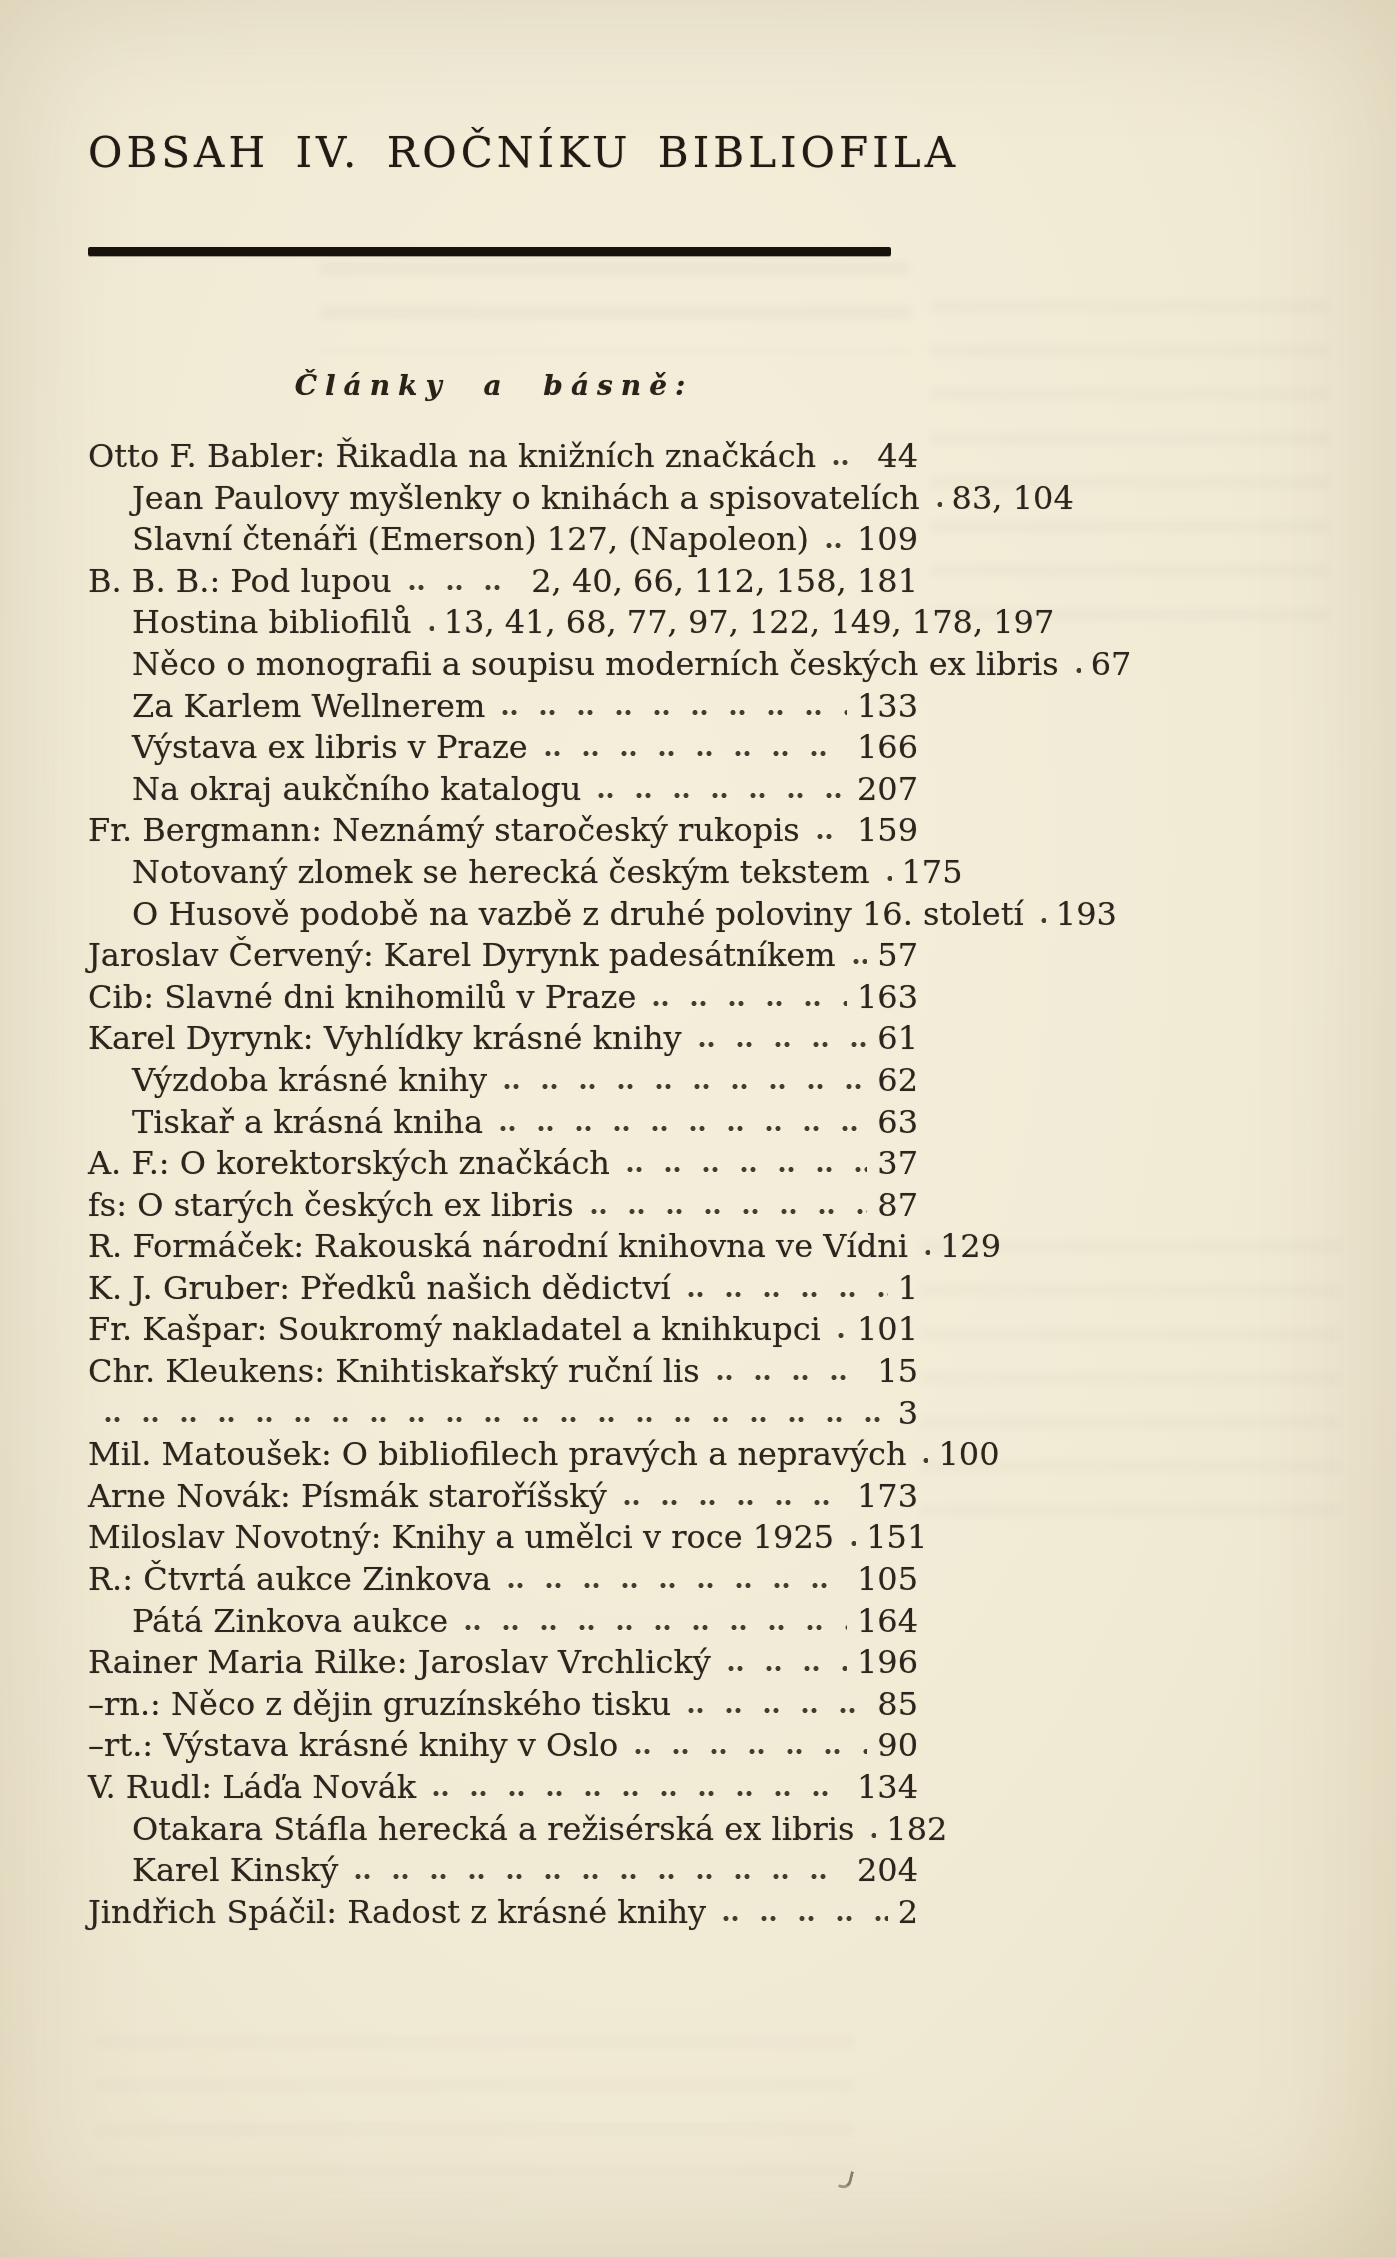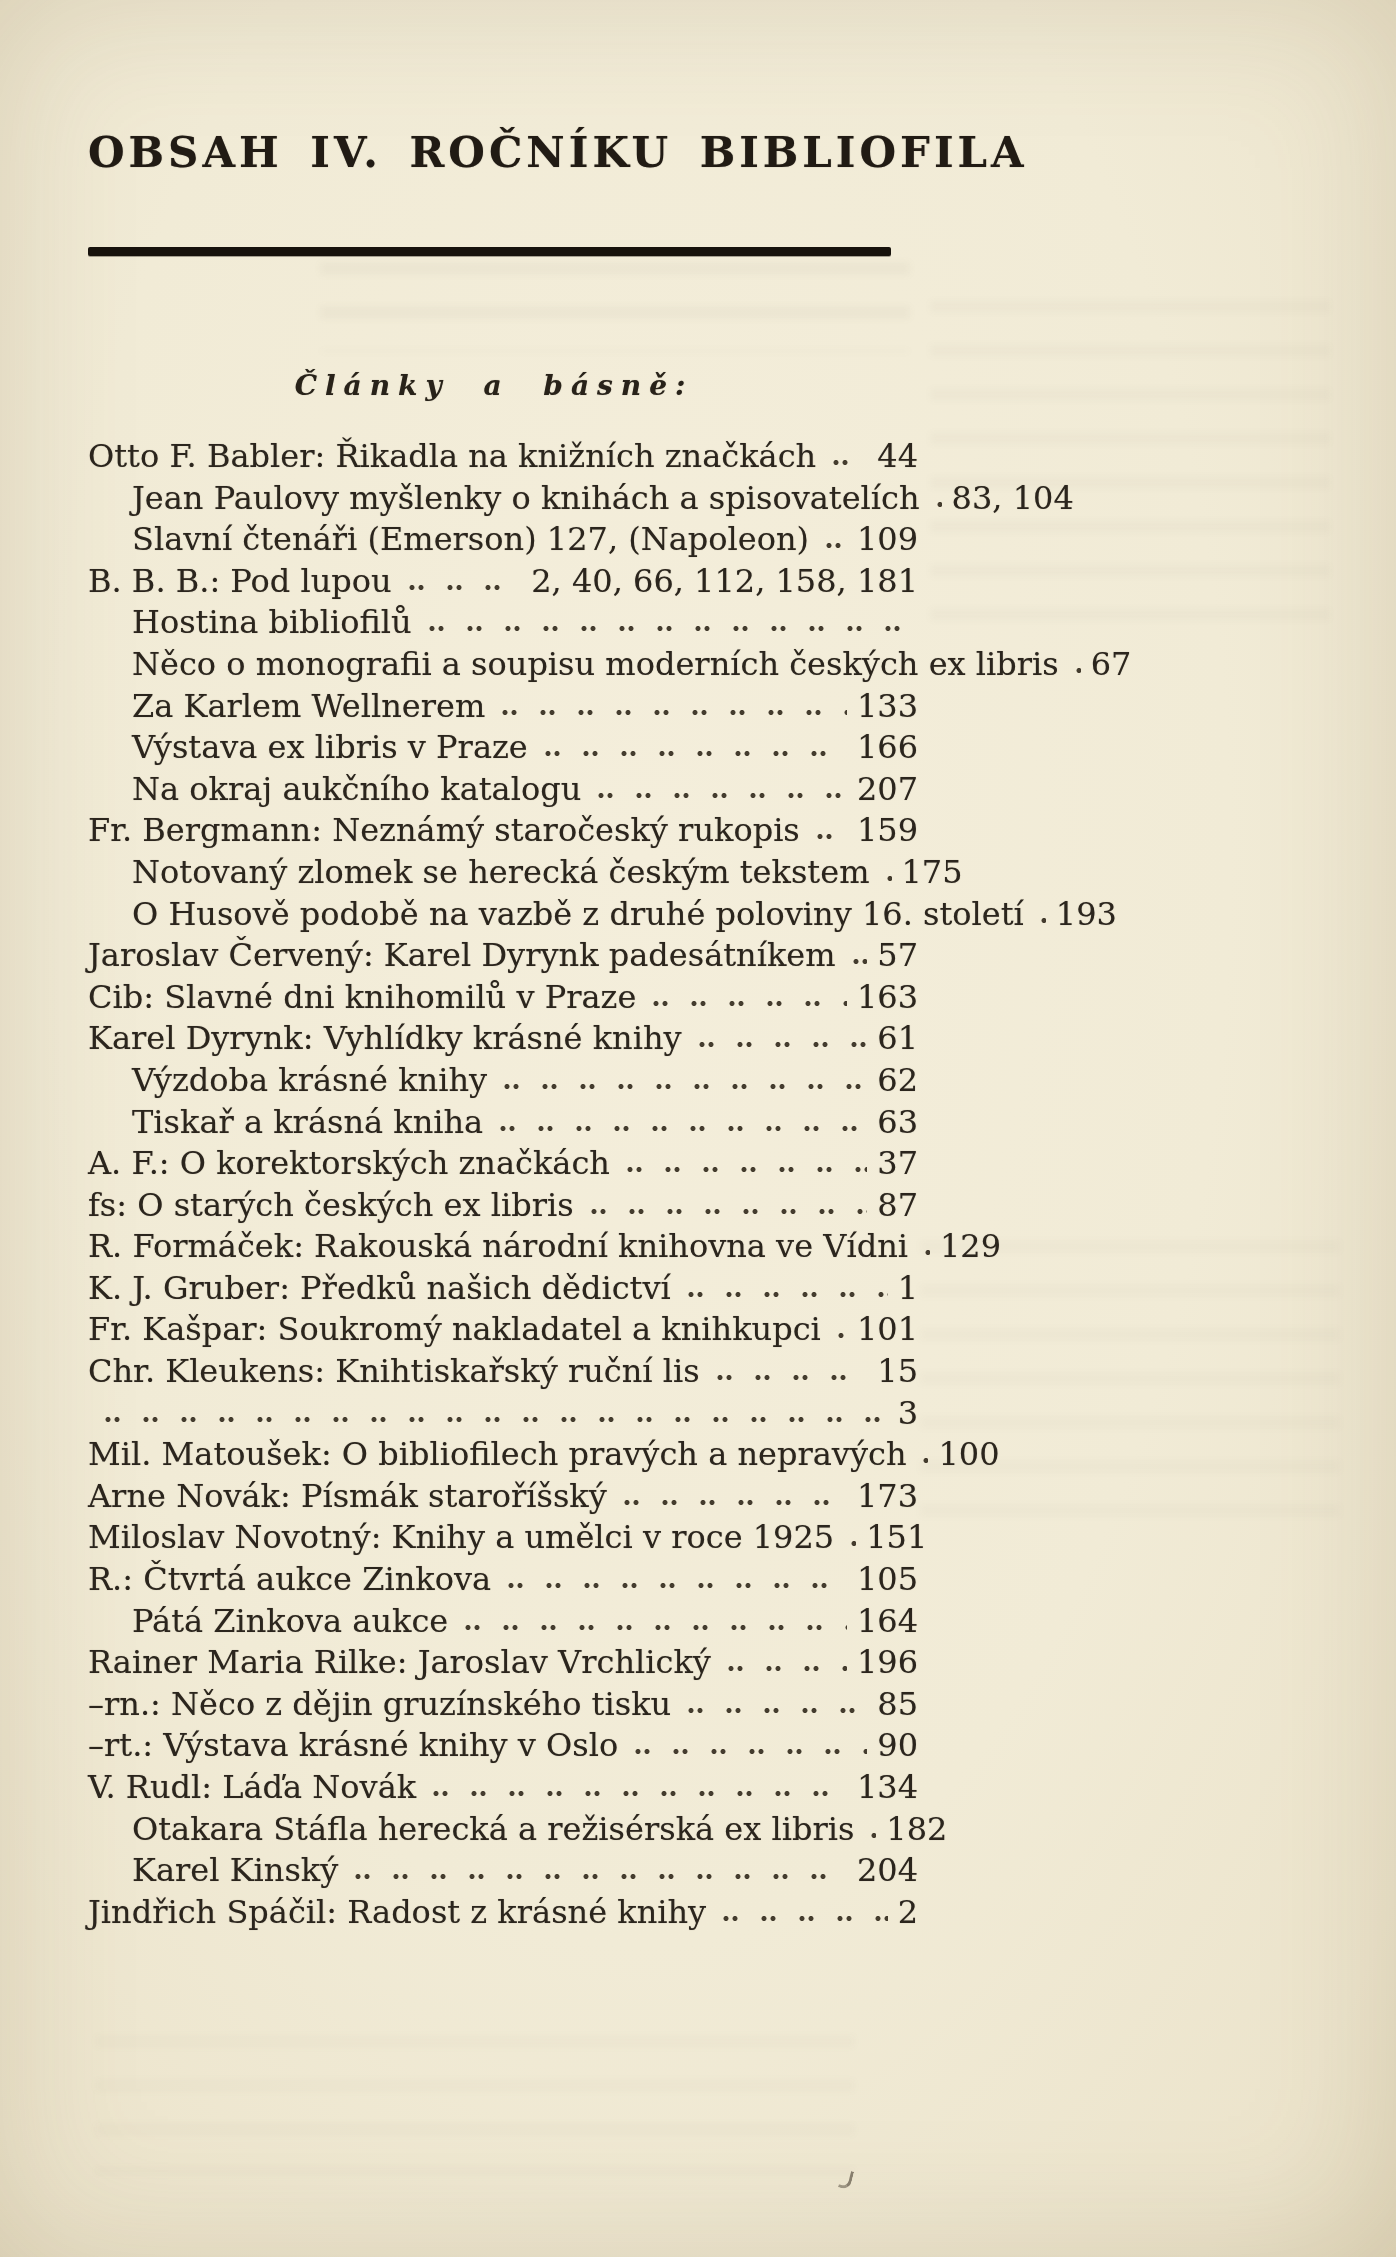--- a/index.html
+++ b/index.html
@@ -37,21 +37,21 @@
   .ghost-3 { left: 920px; top: 1240px; width: 420px; height: 280px; opacity: 0.34; }
   .ghost-4 { left: 95px;  top: 2035px; width: 760px; height: 140px; opacity: 0.30; }
 
   .page-title {
     position: absolute;
     left: 88px;
     top: 100px;
     width: 806px;
     white-space: nowrap;
     font-size: 42px;
-    font-weight: bold;
+    font-weight: normal;
     letter-spacing: 4px;
     word-spacing: 9px;
     color: #211b14;
     text-shadow: 0 0 1px rgba(33, 27, 20, 0.45);
   }
 
   .title-rule {
     position: absolute;
     left: 88px;
     top: 247px;
@@ -168,20 +168,21 @@
 
   <div class="toc-row">
     <span class="entry-text">B. B. B.: Pod lupou</span>
     <span class="leader"></span>
     <span class="pages">2, 40, 66, 112, 158, 181</span>
   </div>
 
   <div class="toc-row indent">
     <span class="entry-text">Hostina bibliofilů</span>
     <span class="leader"></span>
+    <span class="pages">13, 41, 68, 77, 97, 122, 149, 178, 197</span>
   </div>
 
 
   <div class="toc-row indent">
     <span class="entry-text">Něco o monografii a soupisu moderních českých ex libris</span>
     <span class="leader"></span>
     <span class="pages">67</span>
   </div>
 
   <div class="toc-row indent">

